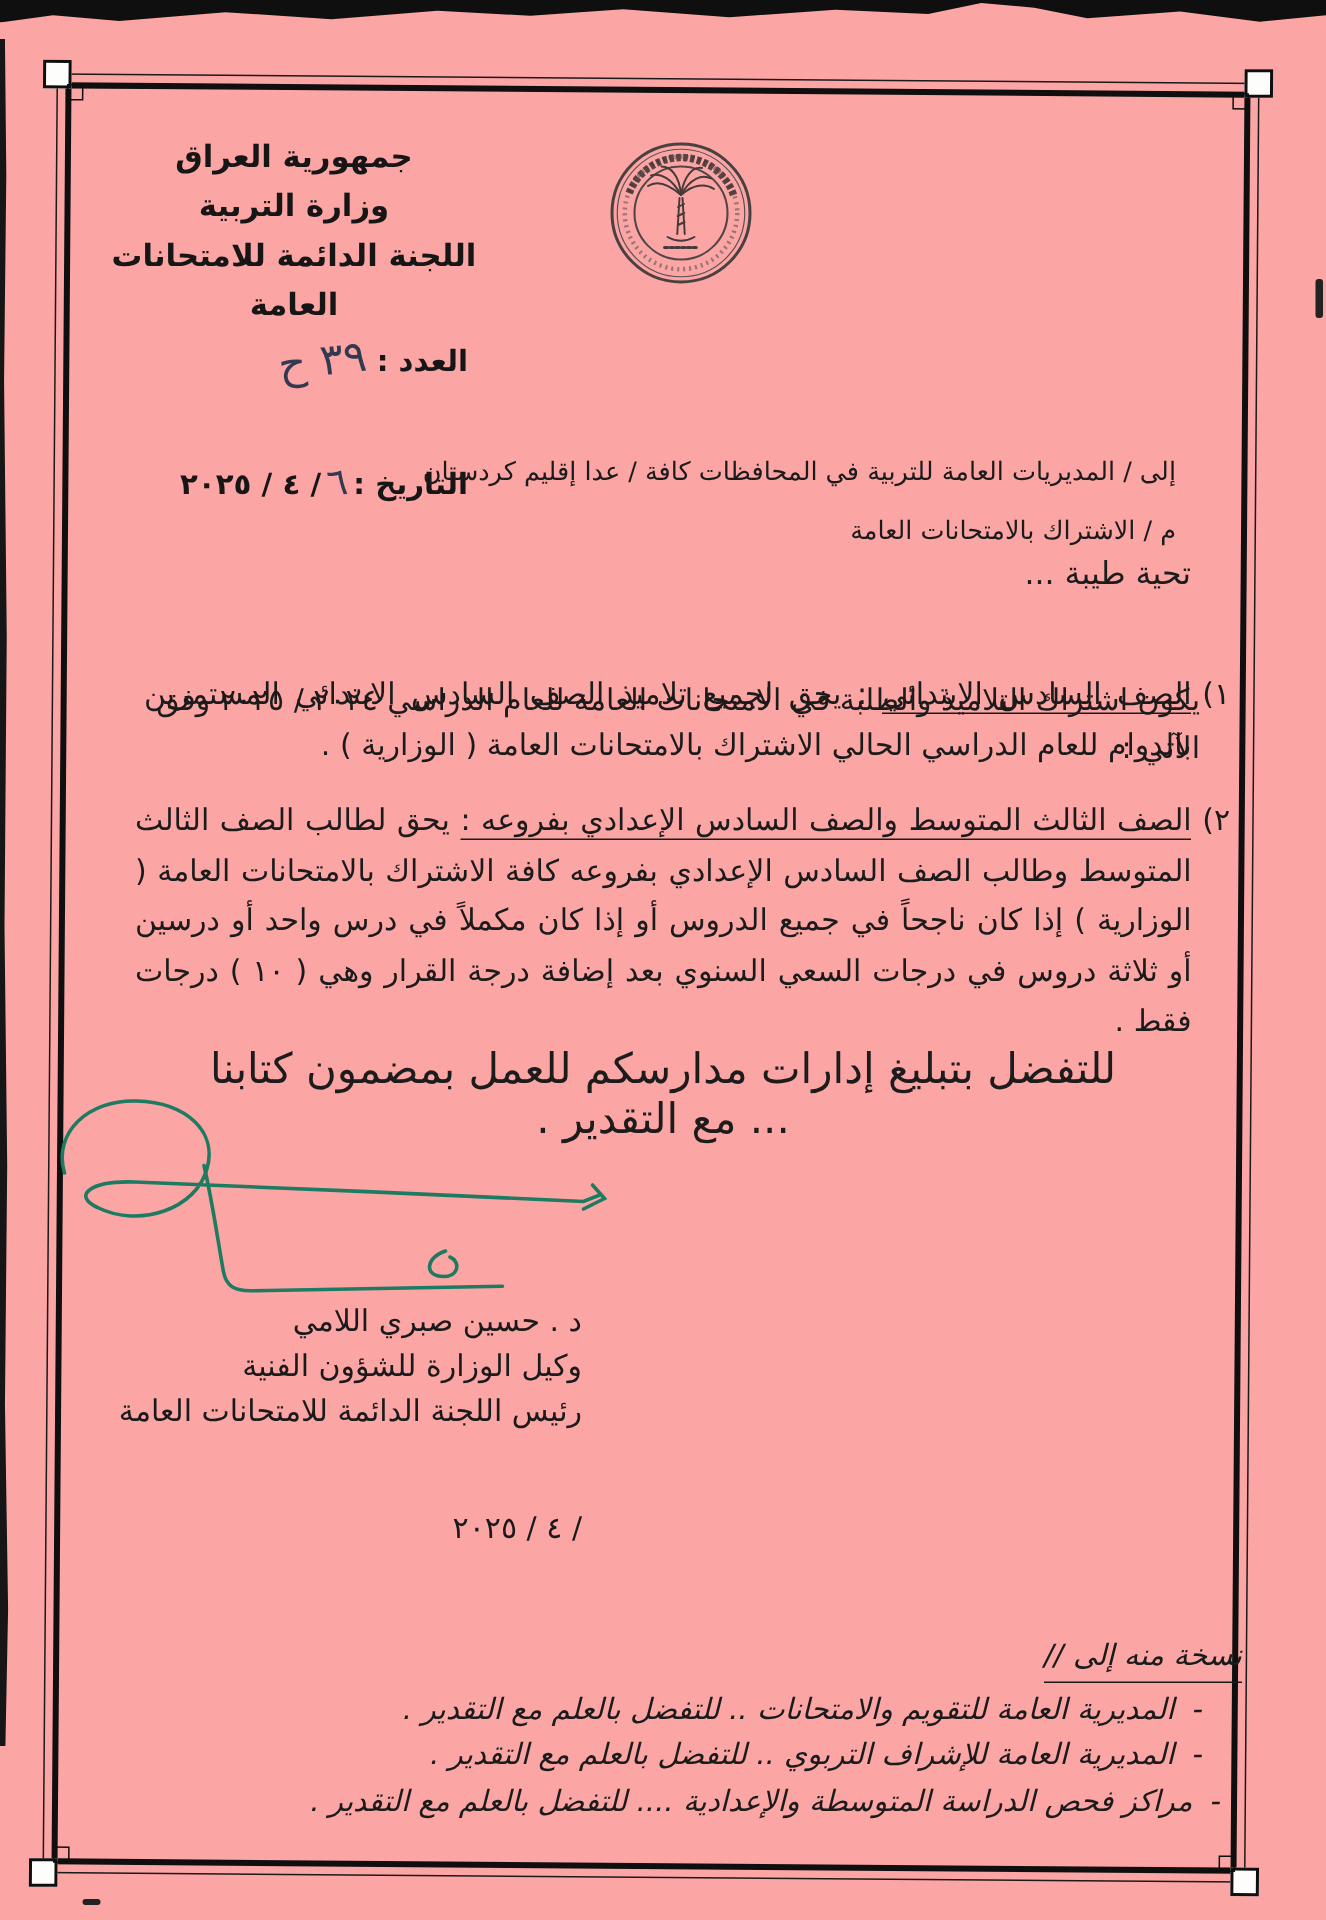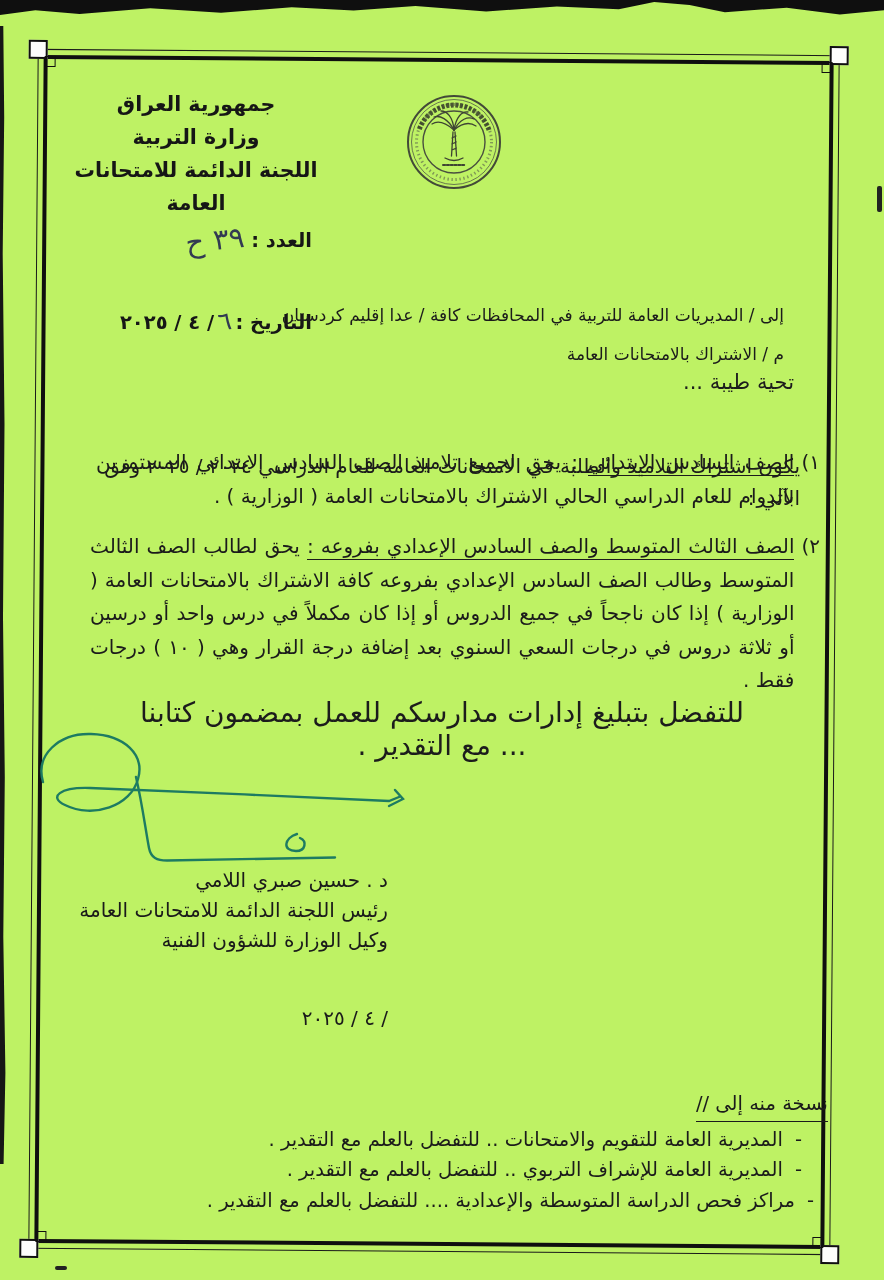--- a/index.html
+++ b/index.html
@@ -1,18 +1,18 @@
 <!DOCTYPE html>
 <html lang="ar"><head>
 <meta charset="utf-8">
 <style>
   html,body{margin:0;padding:0;background:#e8e8e8;}
   .page{
     position:relative;width:884px;height:1280px;margin:0 auto;
-    background:#bef264;overflow:hidden;
+    background:#fca5a5;overflow:hidden;
     font-family:"DejaVu Sans",sans-serif;color:#1c1c1c;
   }
   
   .scan-top{
     position:absolute;top:0;left:0;width:884px;height:17px;background:#0f0f0f;
     clip-path:polygon(0 0,100% 0,100% 60%,95% 85%,89% 45%,82% 72%,78% 30%,74% 12%,70% 55%,63% 38%,55% 68%,47% 36%,40% 62%,33% 42%,25% 75%,17% 48%,9% 82%,4% 60%,0 88%);
   }
   .scan-left{
     position:absolute;top:26px;left:0;width:6px;height:1138px;background:#161616;
     clip-path:polygon(0 0,55% 0,70% 8%,45% 20%,75% 35%,50% 52%,80% 66%,55% 80%,90% 92%,60% 100%,0 100%);
@@ -49,21 +49,21 @@
   .marker{flex:0 0 auto;}
   .item-text{text-align:justify;}
   .hl{border-bottom:1.6px solid #1b1b1b;padding-bottom:1px;}
   .closing{position:absolute;left:128px;right:128px;top:696px;direction:rtl;text-align:center;font-size:28px;}
   
   .sig-svg{position:absolute;left:33px;top:727px;width:406px;height:152px;}
   .sigblock{position:absolute;left:46px;width:342px;top:865px;direction:rtl;
             font-size:20px;line-height:30px;color:#1a1a1a;}
   
   .cc{position:absolute;right:56px;left:60px;top:1089px;direction:rtl;text-align:right;
-      font-size:19.5px;line-height:30.5px;color:#1b1b1b;}
+      font-size:19.5px;line-height:30.5px;color:#1b1b1b;font-style:italic;}
   .cc-title{display:inline-block;border-bottom:1.6px solid #1b1b1b;padding-bottom:1px;margin-bottom:3px;}
   .cc-item{display:flex;direction:rtl;gap:12px;padding-right:26px;}
   .cc-dash{flex:0 0 auto;}
 </style>
 </head>
 <body>
 
 <div class="page">
 
   <div class="scan-top"></div>
@@ -149,22 +149,22 @@
     <g fill="none" stroke="#1d7b62" stroke-width="2.4" stroke-linecap="round">
       <path d="M 10 55 C 2 28, 26 6, 58 7 C 92 8, 112 28, 105 52 C 98 79, 60 92, 32 78 C 15 70, 27 60, 57 61 C 142 64, 268 70, 356 74 L 366 70"></path>
       <path d="M 362 63 L 370 72 L 356 79"></path>
       <path d="M 103 50 C 109 76, 112 99, 116 121 C 118 131, 124 133.5, 134 133.5 L 302 130.5"></path>
       <path d="M 264 107 C 251 111, 249 124, 263 124 C 273 124, 274 114, 267 111"></path>
     </g>
   </svg>
 
   <div class="sigblock">
     <div>د . حسين صبري اللامي</div>
+    <div>وكيل الوزارة للشؤون الفنية</div>
     <div>رئيس اللجنة الدائمة للامتحانات العامة</div>
-    <div>وكيل الوزارة للشؤون الفنية</div>
     <div class="ltr-override">٢٠٢٥ / ٤ /</div>
   </div>
 
   <div class="cc">
     <div><span class="cc-title">نسخة منه إلى //</span></div>
     <div class="cc-item">
       <span class="cc-dash">-</span>
       <span>المديرية العامة للتقويم والامتحانات .. للتفضل بالعلم مع التقدير .</span>
     </div>
     <div class="cc-item">

